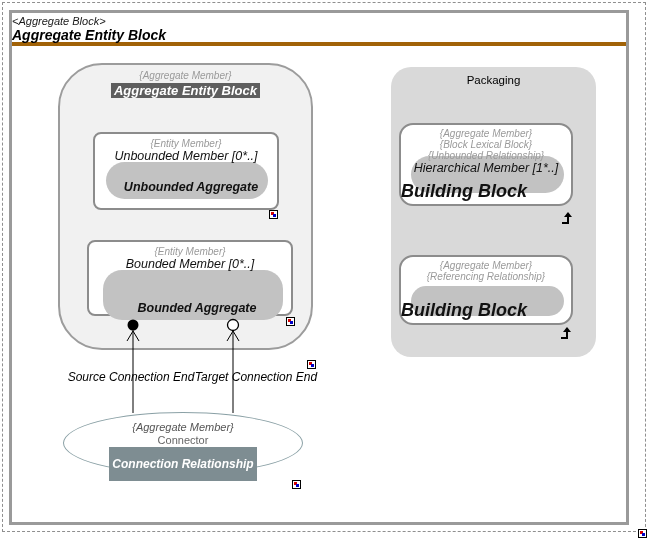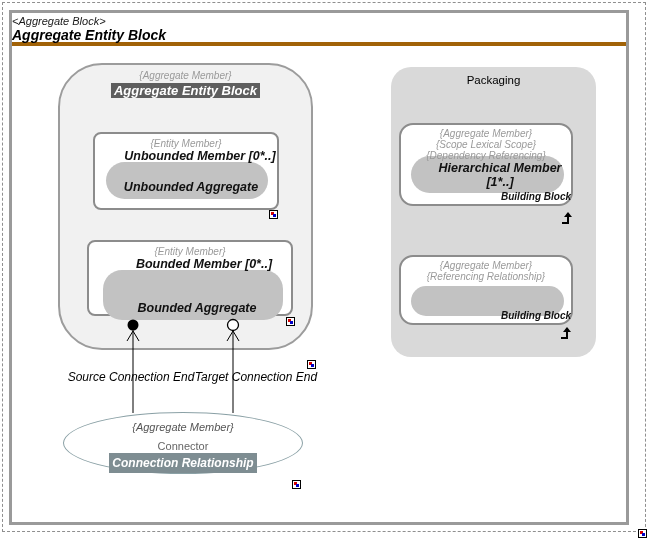--- a/index.html
+++ b/index.html
@@ -21,56 +21,56 @@
     background: #f1f1f1; border: 2px solid #9c9c9c; border-radius: 44px; text-align: center; }
   .ctr-stereotype { margin-top: 5px; font-size: 10px; font-style: italic; color: #9a9a9a; }
   .ctr-member { font-size: 12.5px; font-weight: bold; font-style: italic; color: #111; line-height: 14px; }
   .highlight-dark { display: inline-block; background: #5e5e5e; color: #fff; font-weight: bold;
     font-style: italic; font-size: 13px; padding: 0 3px; line-height: 15px; }
 
   .member-box { position: absolute; background: #fff; border: 2px solid #8c8c8c;
     border-radius: 8px; text-align: center; }
   .box-stereotype { margin-top: 4px; font-size: 10px; font-style: italic; color: #9a9a9a;
     line-height: 11px; position: relative; z-index: 2; }
-  .box-member { font-size: 12.5px; font-weight: bold; font-style: italic; color: #111;
-    line-height: 14px; position: relative; z-index: 2; padding-left: 28px; }
+  .box-member { font-size: 12.5px; font-weight: normal; font-style: italic; color: #111;
+    line-height: 14px; position: relative; z-index: 2; }
   .pill { position: absolute; background: #c2c2c2; border-radius: 19px; z-index: 1; }
   .pill-label { position: absolute; bottom: 5px; left: 4px; width: 100%; text-align: center;
     font-weight: bold; font-style: italic; font-size: 12.5px; color: #111; }
 
   #unbounded-box { left: 33px; top: 67px; width: 186px; height: 78px; }
   #unbounded-pill { left: 11px; top: 28px; width: 162px; height: 37px; }
   #bounded-box { left: 27px; top: 175px; width: 206px; height: 76px; }
   #bounded-pill { left: 14px; top: 28px; width: 180px; height: 50px; }
 
   
   .packaging { position: absolute; left: 391px; top: 67px; width: 205px; height: 290px;
     background: #d9d9d9; border-radius: 20px; text-align: center; }
   .packaging-title { margin-top: 7px; font-size: 11.5px; color: #000; }
   #hier-box { left: 8px; top: 56px; width: 174px; height: 83px; border-radius: 14px; }
   #hier-pill { left: 10px; top: 31px; width: 153px; height: 37px; }
   #blockm-box { left: 8px; top: 188px; width: 174px; height: 70px; border-radius: 14px; }
   #blockm-pill { left: 10px; top: 29px; width: 153px; height: 30px; }
-  .bb-label { position: absolute; bottom: 2px; left: 0; width: 100%; text-align: right;
-    font-weight: bold; font-style: italic; font-size: 10px; color: #111; z-index: 2; }
+  .bb-label { position: absolute; bottom: 2px; left: 0; width: 100%; text-align: left;
+    font-weight: bold; font-style: italic; font-size: 18px; color: #111; z-index: 2; }
 
   
   .svg-overlay { position: absolute; left: 0; top: 0; width: 651px; height: 542px;
     z-index: 3; pointer-events: none; }
   .end-label { position: absolute; font-style: italic; font-size: 12px; color: #000;
     text-align: center; z-index: 4; }
   #source-label { left: 64px; top: 370px; width: 134px; }
   #target-label { left: 192px; top: 370px; width: 128px; }
 
   .connector-ellipse { position: absolute; left: 63px; top: 412px; width: 240px; height: 62px;
     background: #fff; border: 1px solid #8ba1a6; border-radius: 50%; text-align: center; z-index: 2; }
   .ellipse-stereotype { margin-top: 8px; font-size: 11px; font-style: italic; color: #555; }
-  .ellipse-name { font-size: 11px; color: #666; margin-top: 7px; }
+  .ellipse-name { font-size: 11px; color: #666; margin-top: 1px; }
   .highlight-slate { display: inline-block; background: #7e8d92; color: #fff; font-weight: bold;
-    font-style: italic; font-size: 12px; padding: 3px 3px; line-height: 14px; margin-top: 1px; }
+    font-style: italic; font-size: 12px; padding: 10px 3px; line-height: 14px; margin-top: 1px; }
 
   
   .link-icon { position: absolute; width: 9px; height: 9px; background: #fff;
     border: 1px solid #000; z-index: 4; }
   .link-icon .red { position: absolute; left: 1px; top: 1px; width: 3px; height: 3px; background: #d40000; }
   .link-icon .blue { position: absolute; right: 1px; bottom: 1px; width: 3px; height: 3px; background: #0000c8; }
   #licon-1 { left: 269px; top: 210px; }
   #licon-2 { left: 286px; top: 317px; }
   #licon-3 { left: 307px; top: 360px; }
   #licon-4 { left: 292px; top: 480px; }
@@ -113,22 +113,22 @@
         <div class="pill-label">Bounded Aggregate</div>
       </div>
     </div>
   </div>
 
   <div class="packaging">
     <div class="packaging-title">Packaging</div>
 
     <div class="member-box" id="hier-box">
       <div class="box-stereotype" style="margin-top:3px">{Aggregate Member}</div>
-      <div class="box-stereotype" style="margin-top:0">{Scope Lexical Scope}</div>
-      <div class="box-stereotype" style="margin-top:0">{Dependency Referencing}</div>
+      <div class="box-stereotype" style="margin-top:0">{Block Lexical Block}</div>
+      <div class="box-stereotype" style="margin-top:0">{Unbounded Relationship}</div>
       <div class="box-member">Hierarchical Member [1*..]</div>
       <div class="pill" id="hier-pill"></div>
       <div class="bb-label">Building Block</div>
     </div>
 
     <div class="member-box" id="blockm-box">
       <div class="box-stereotype" style="margin-top:3px">{Aggregate Member}</div>
       <div class="box-stereotype" style="margin-top:0">{Referencing Relationship}</div>
       <div class="pill" id="blockm-pill"></div>
       <div class="bb-label">Building Block</div>

